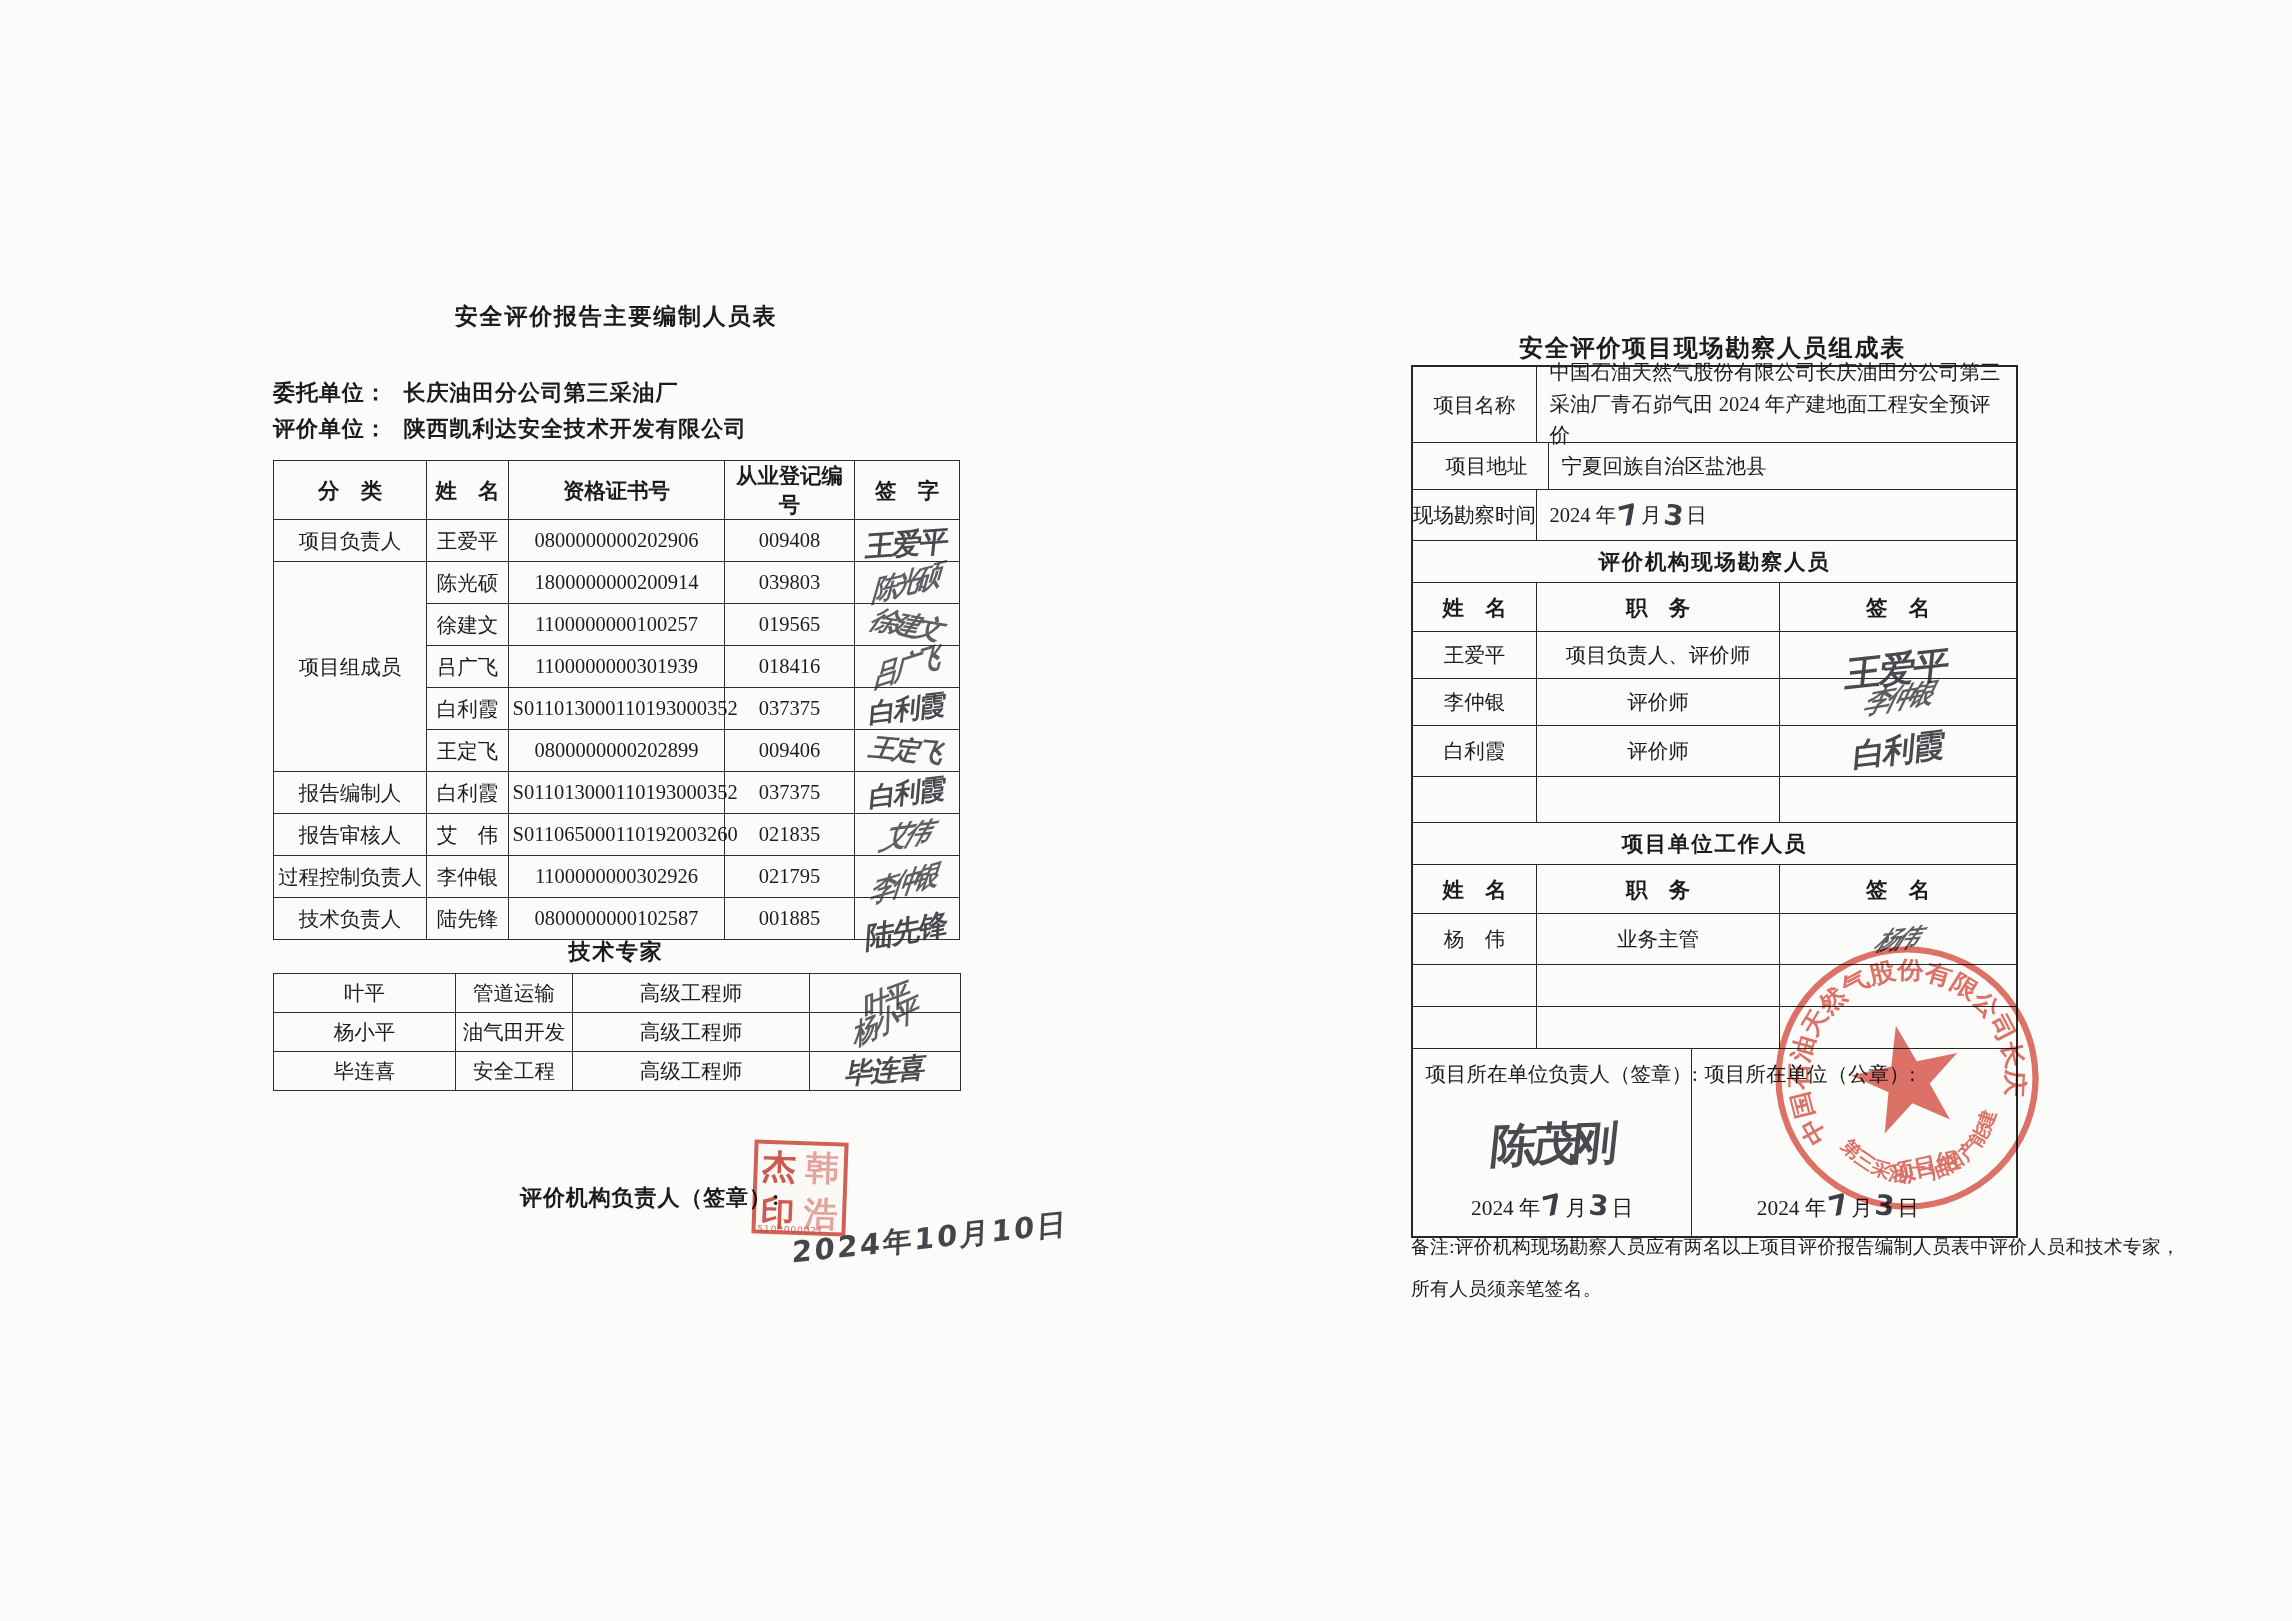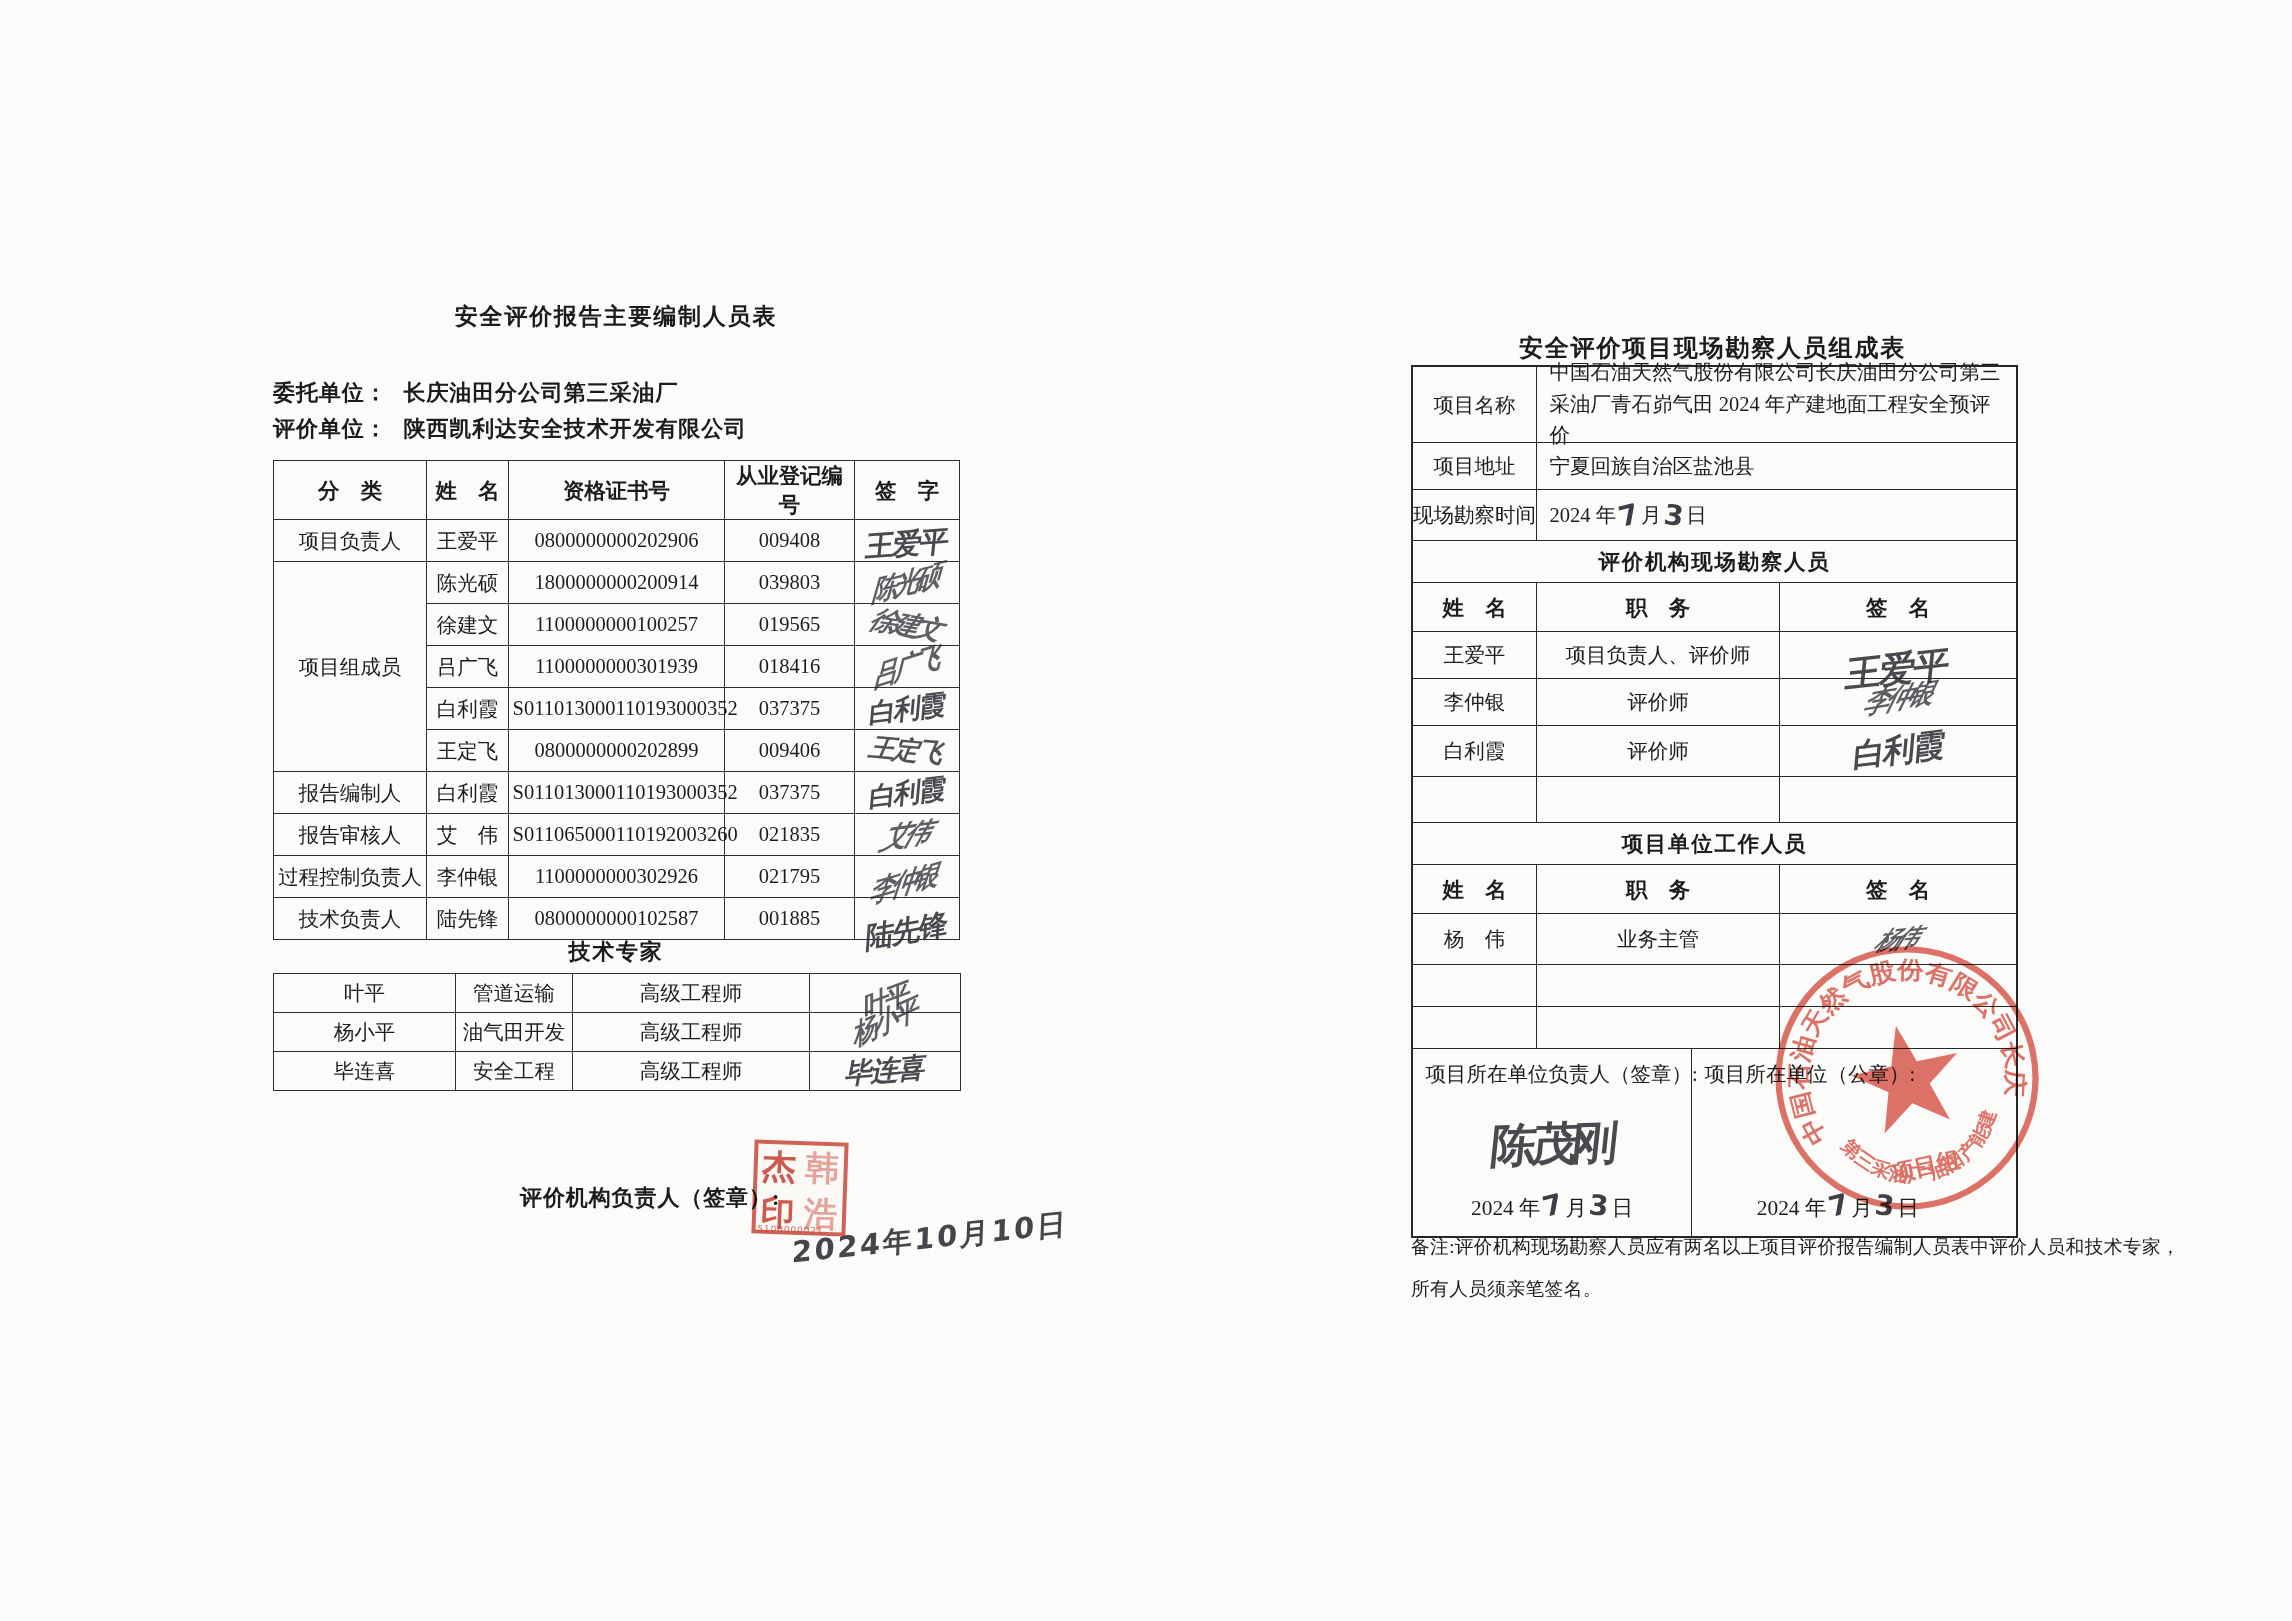--- a/index.html
+++ b/index.html
@@ -213,21 +213,21 @@
   <div class="rt">
 
     <div class="rt-row" style="height:75px;">
       <div class="rt-cell" style="width:123px;">项目名称</div>
       <div class="rt-cell left" style="flex:1;">
           <div class="rt-val" style="text-align:left;">中国石油天然气股份有限公司长庆油田分公司第三采油厂青石峁气田 2024 年产建地面工程安全预评价</div>
         </div>
     </div>
 
     <div class="rt-row" style="height:46px;">
-      <div class="rt-cell" style="width:123px;">项目地址</div>
+      <div class="rt-cell" style="width:123px;margin-left:12px;">项目地址</div>
       <div class="rt-cell left" style="flex:1;">宁夏回族自治区盐池县</div>
     </div>
 
     <div class="rt-row" style="height:50px;">
       <div class="rt-cell" style="width:123px;">现场勘察时间</div>
       <div class="rt-cell left" style="flex:1;">
         <span>2024 年</span>
         <span class="hwd">7</span>
         <span>月</span>
         <span class="hwd" style="transform:rotate(8deg);">3</span>

